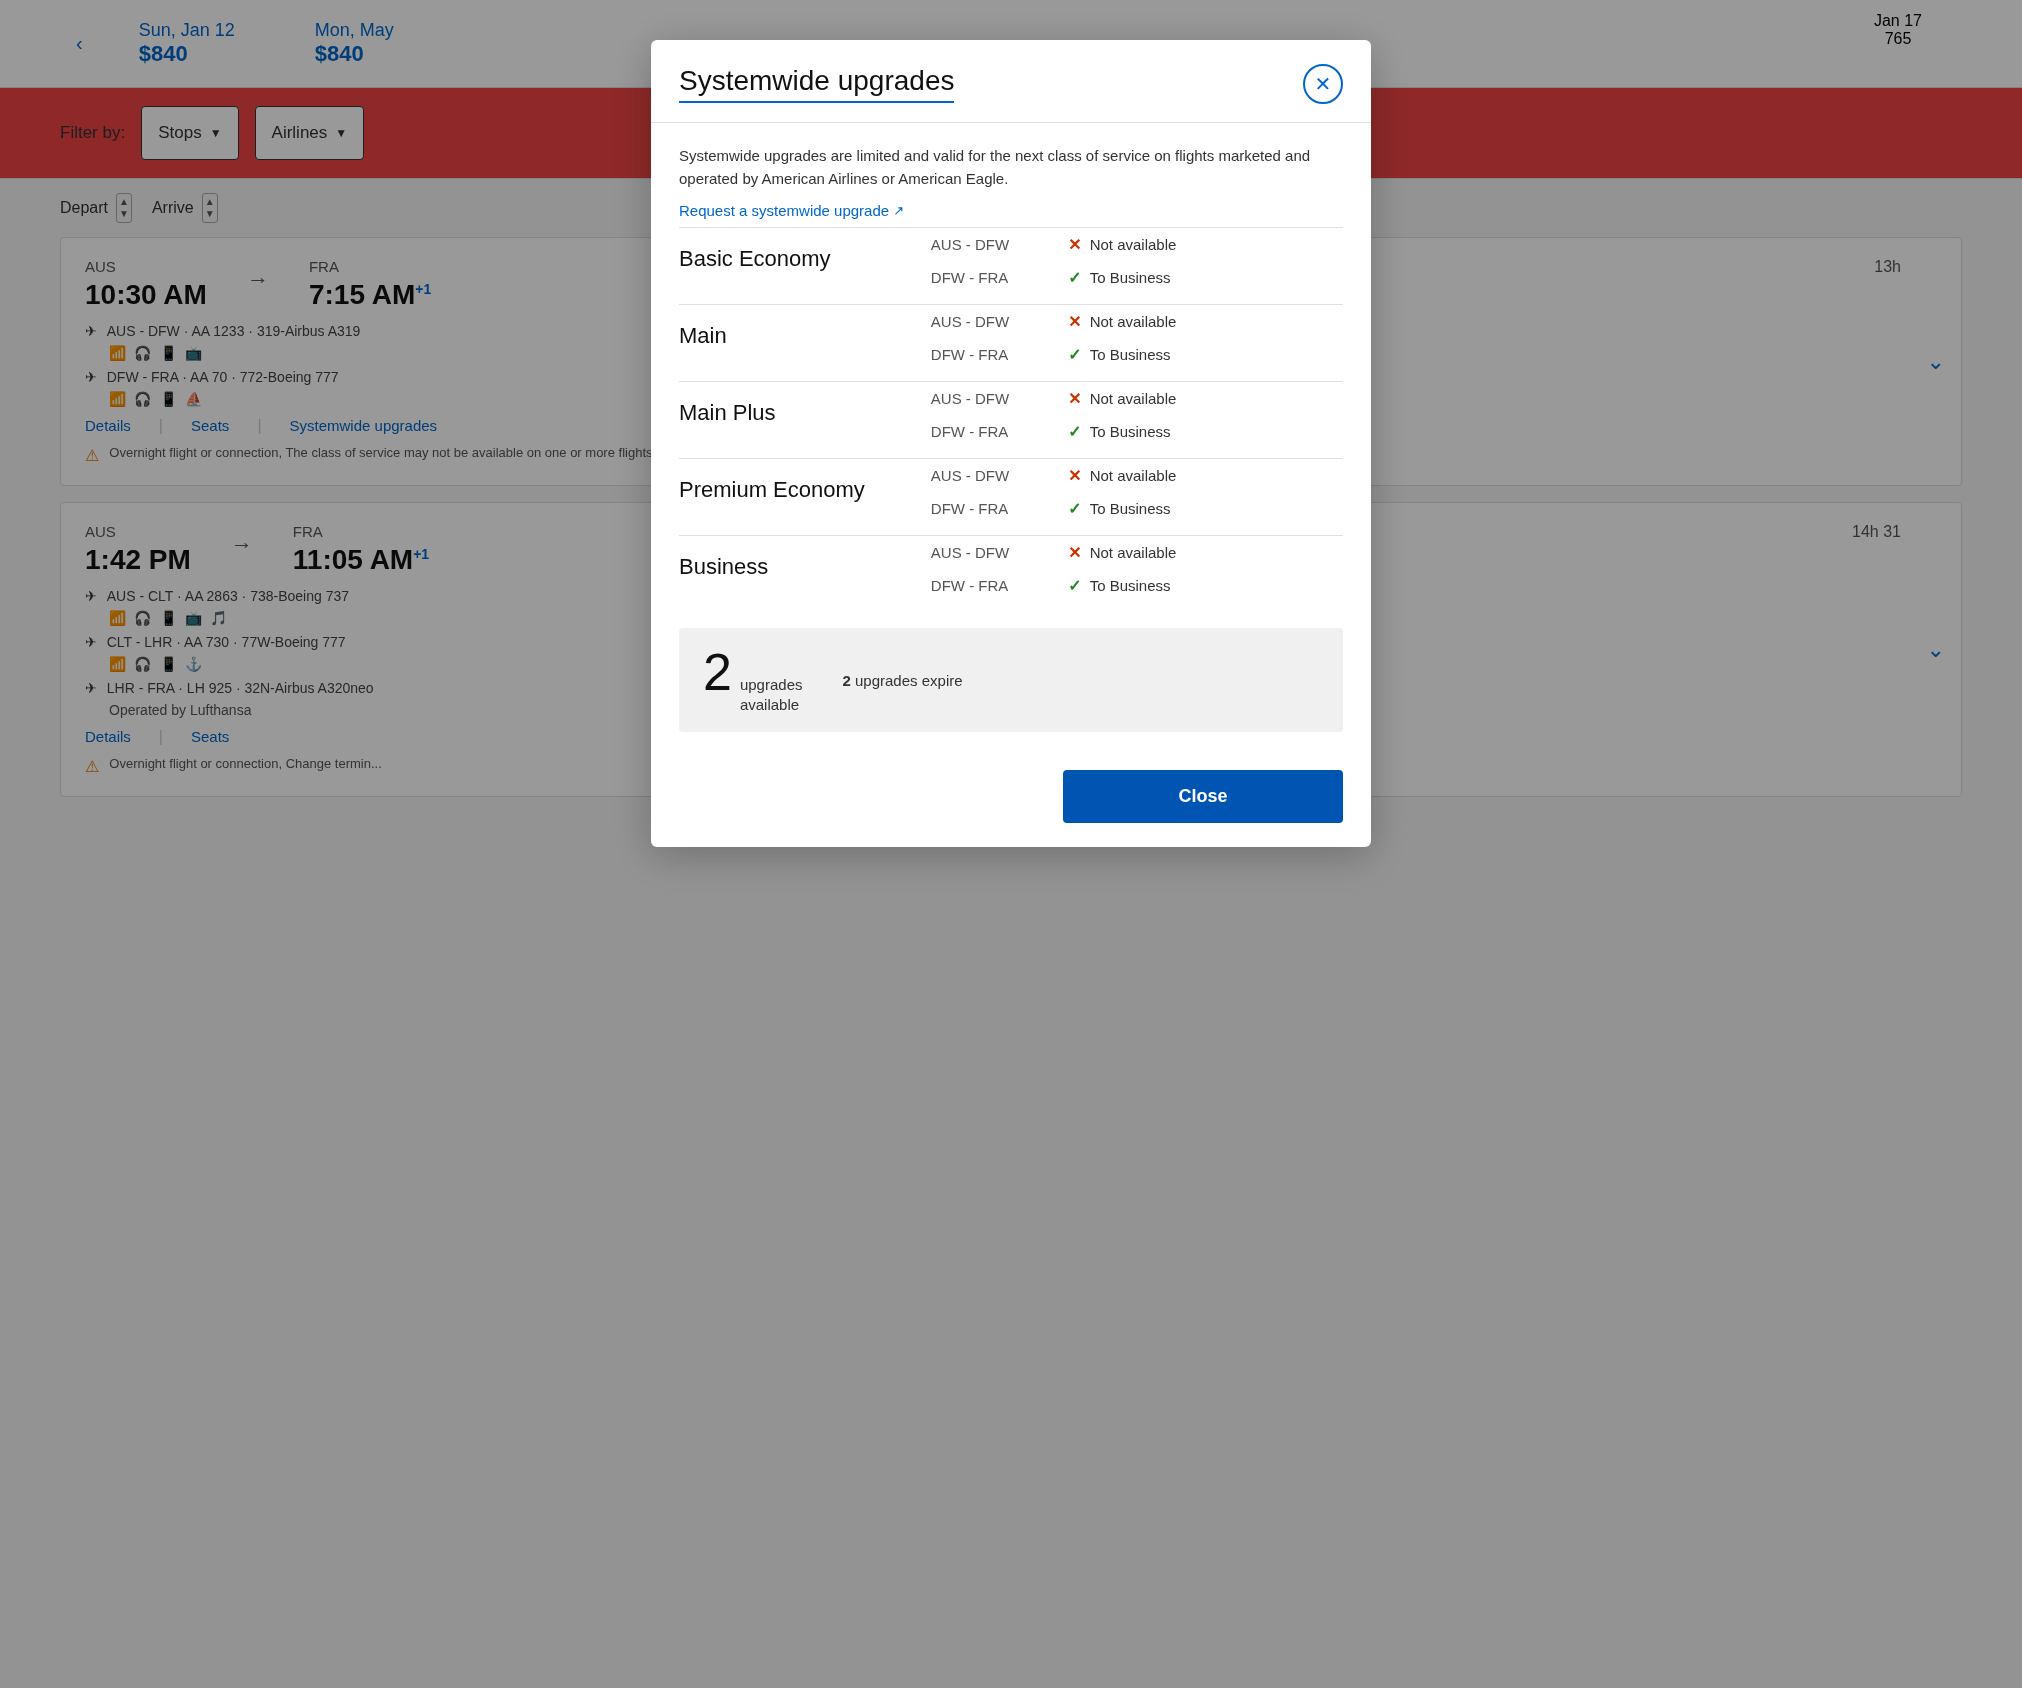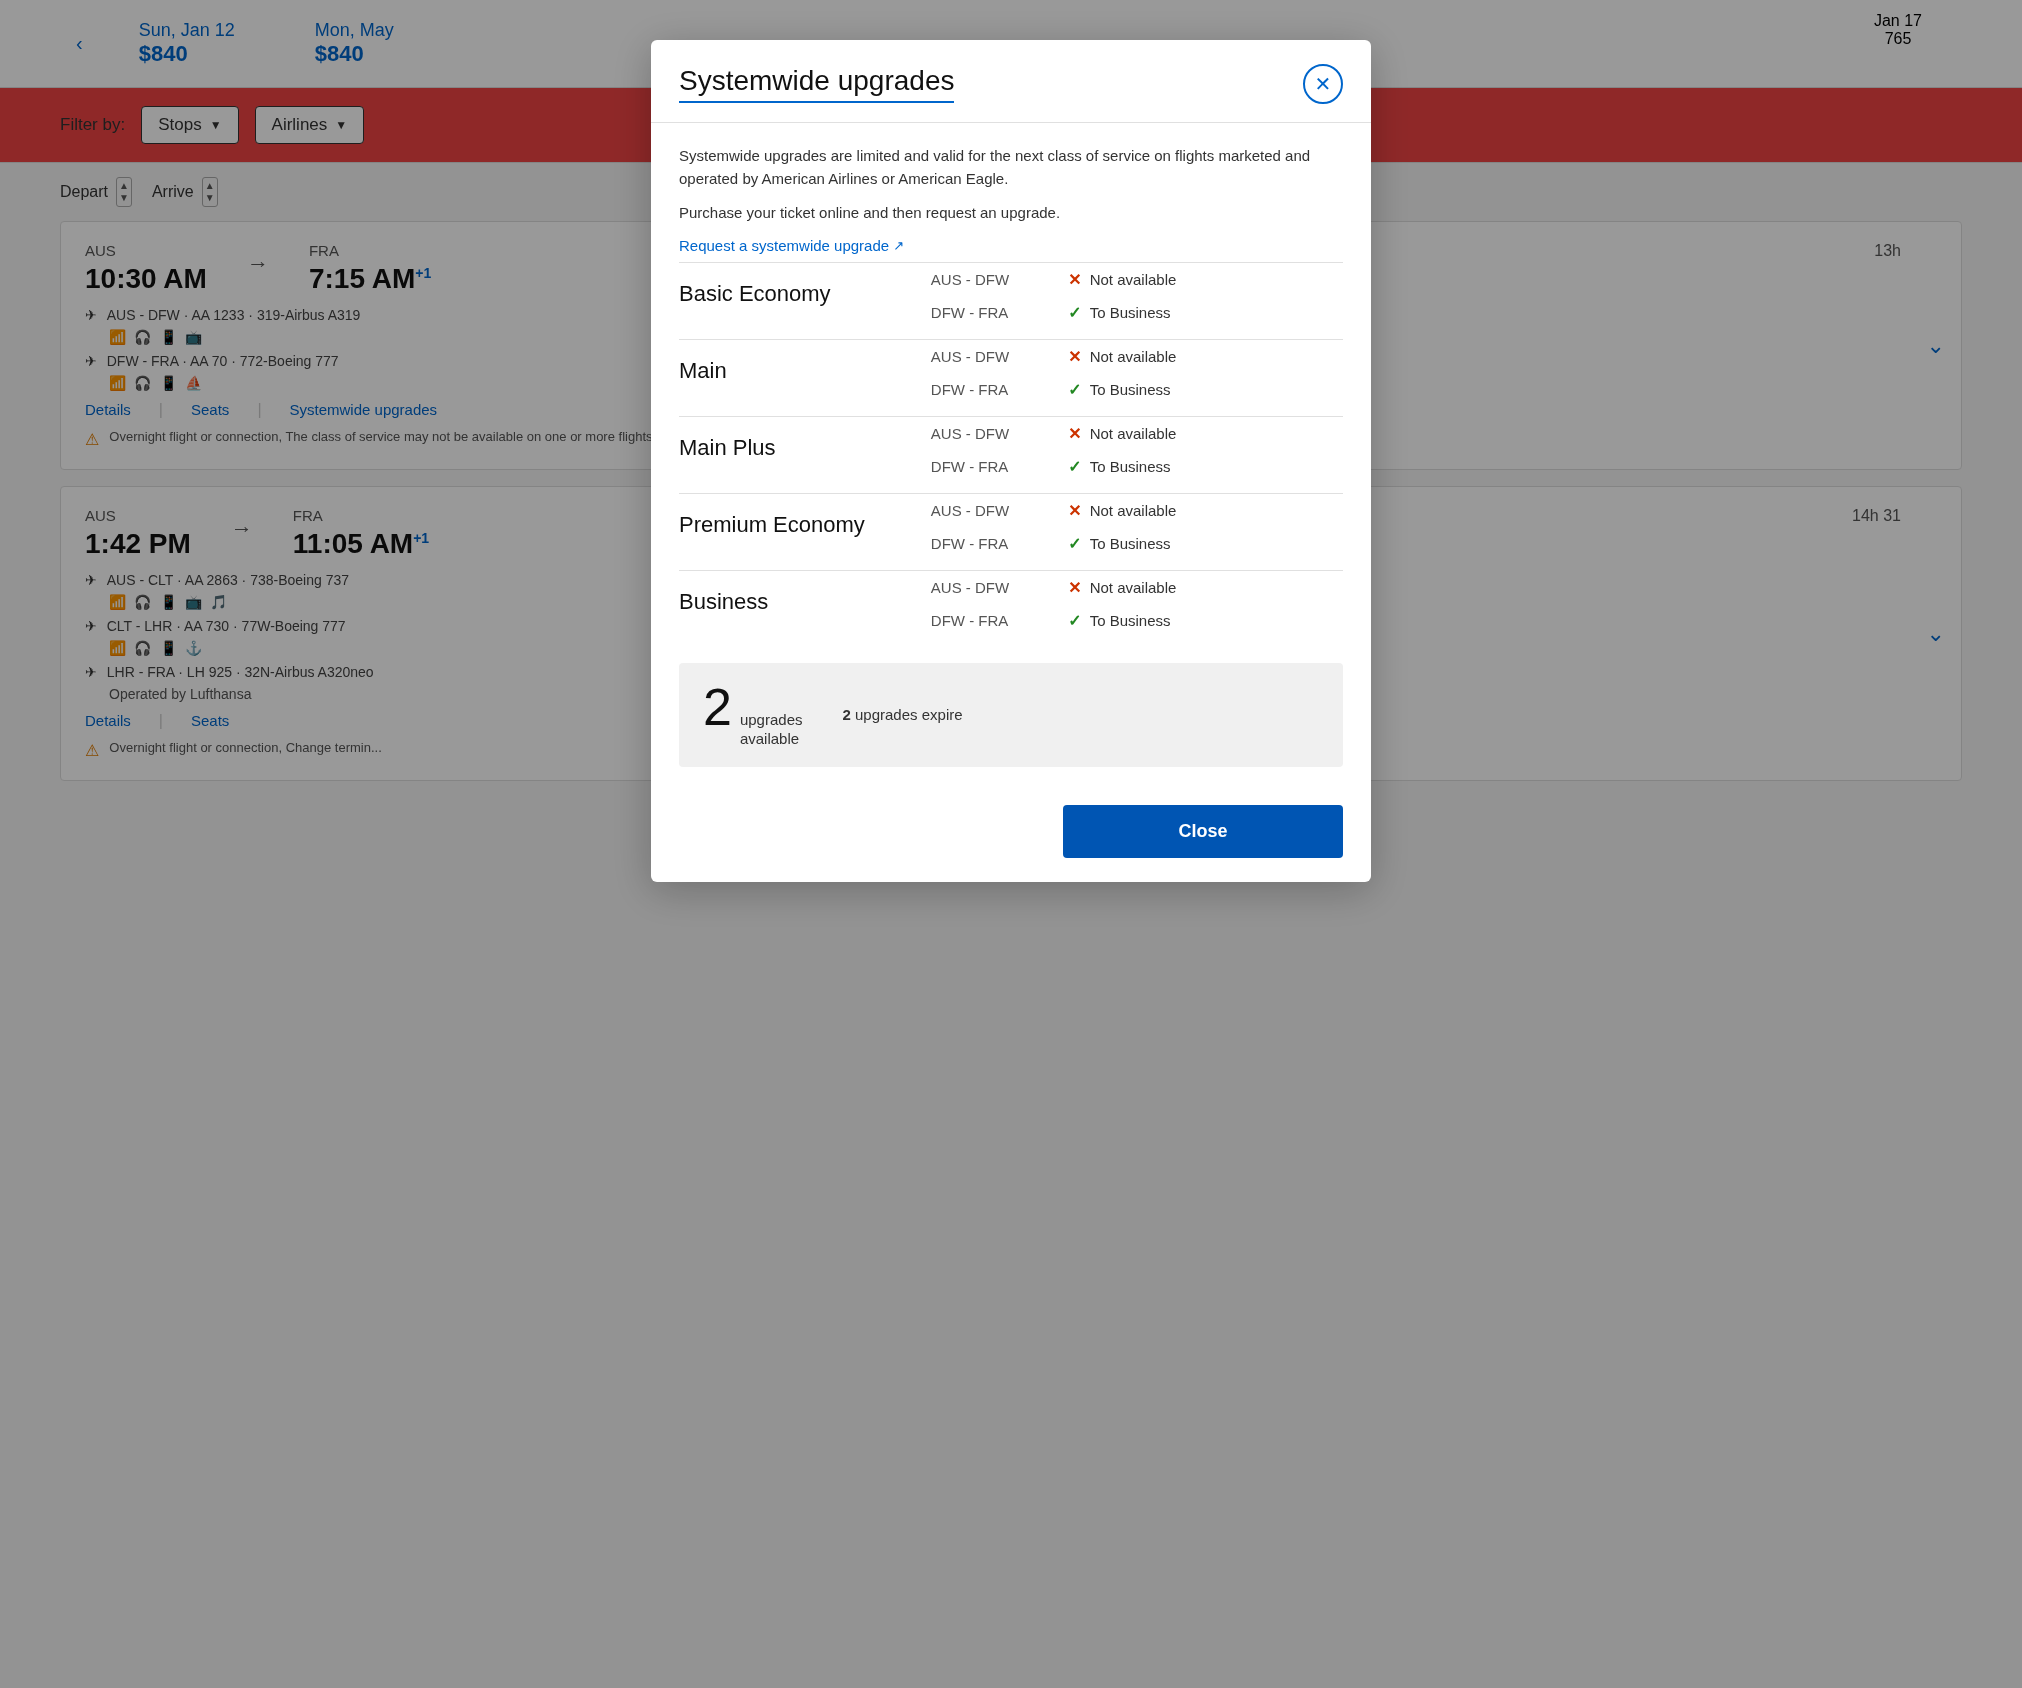--- a/index.html
+++ b/index.html
@@ -63,21 +63,21 @@
     .filter-label {
       font-size: 17px;
       color: #333;
     }
     .filter-btn {
       display: flex;
       align-items: center;
       gap: 8px;
       border: 1px solid #333;
       border-radius: 4px;
-      padding: 8px 16px;
+      padding: 16px 16px;
       background: #fff;
       font-size: 17px;
       color: #333;
       cursor: pointer;
     }
     .filter-btn .arrow-down {
       font-size: 12px;
     }
 
     
@@ -565,21 +565,20 @@
 
     <div class="modal-header">
       <h2 class="modal-title">Systemwide upgrades</h2>
       <button class="modal-close-btn">
         <span>✕</span>
       </button>
     </div>
 
     <div class="modal-body">
       <p class="modal-description">Systemwide upgrades are limited and valid for the next class of service on flights marketed and operated by American Airlines or American Eagle.</p>
-      <p class="modal-description">Purchase your ticket online and then request an upgrade.</p>
       <a class="modal-link">
         <span>Request a systemwide upgrade</span>
         <span class="ext-icon">↗</span>
       </a>
 
       
       <table class="upgrade-table">
         <tbody id="upgrade-tbody">
 
         <tr class="upgrade-row">

